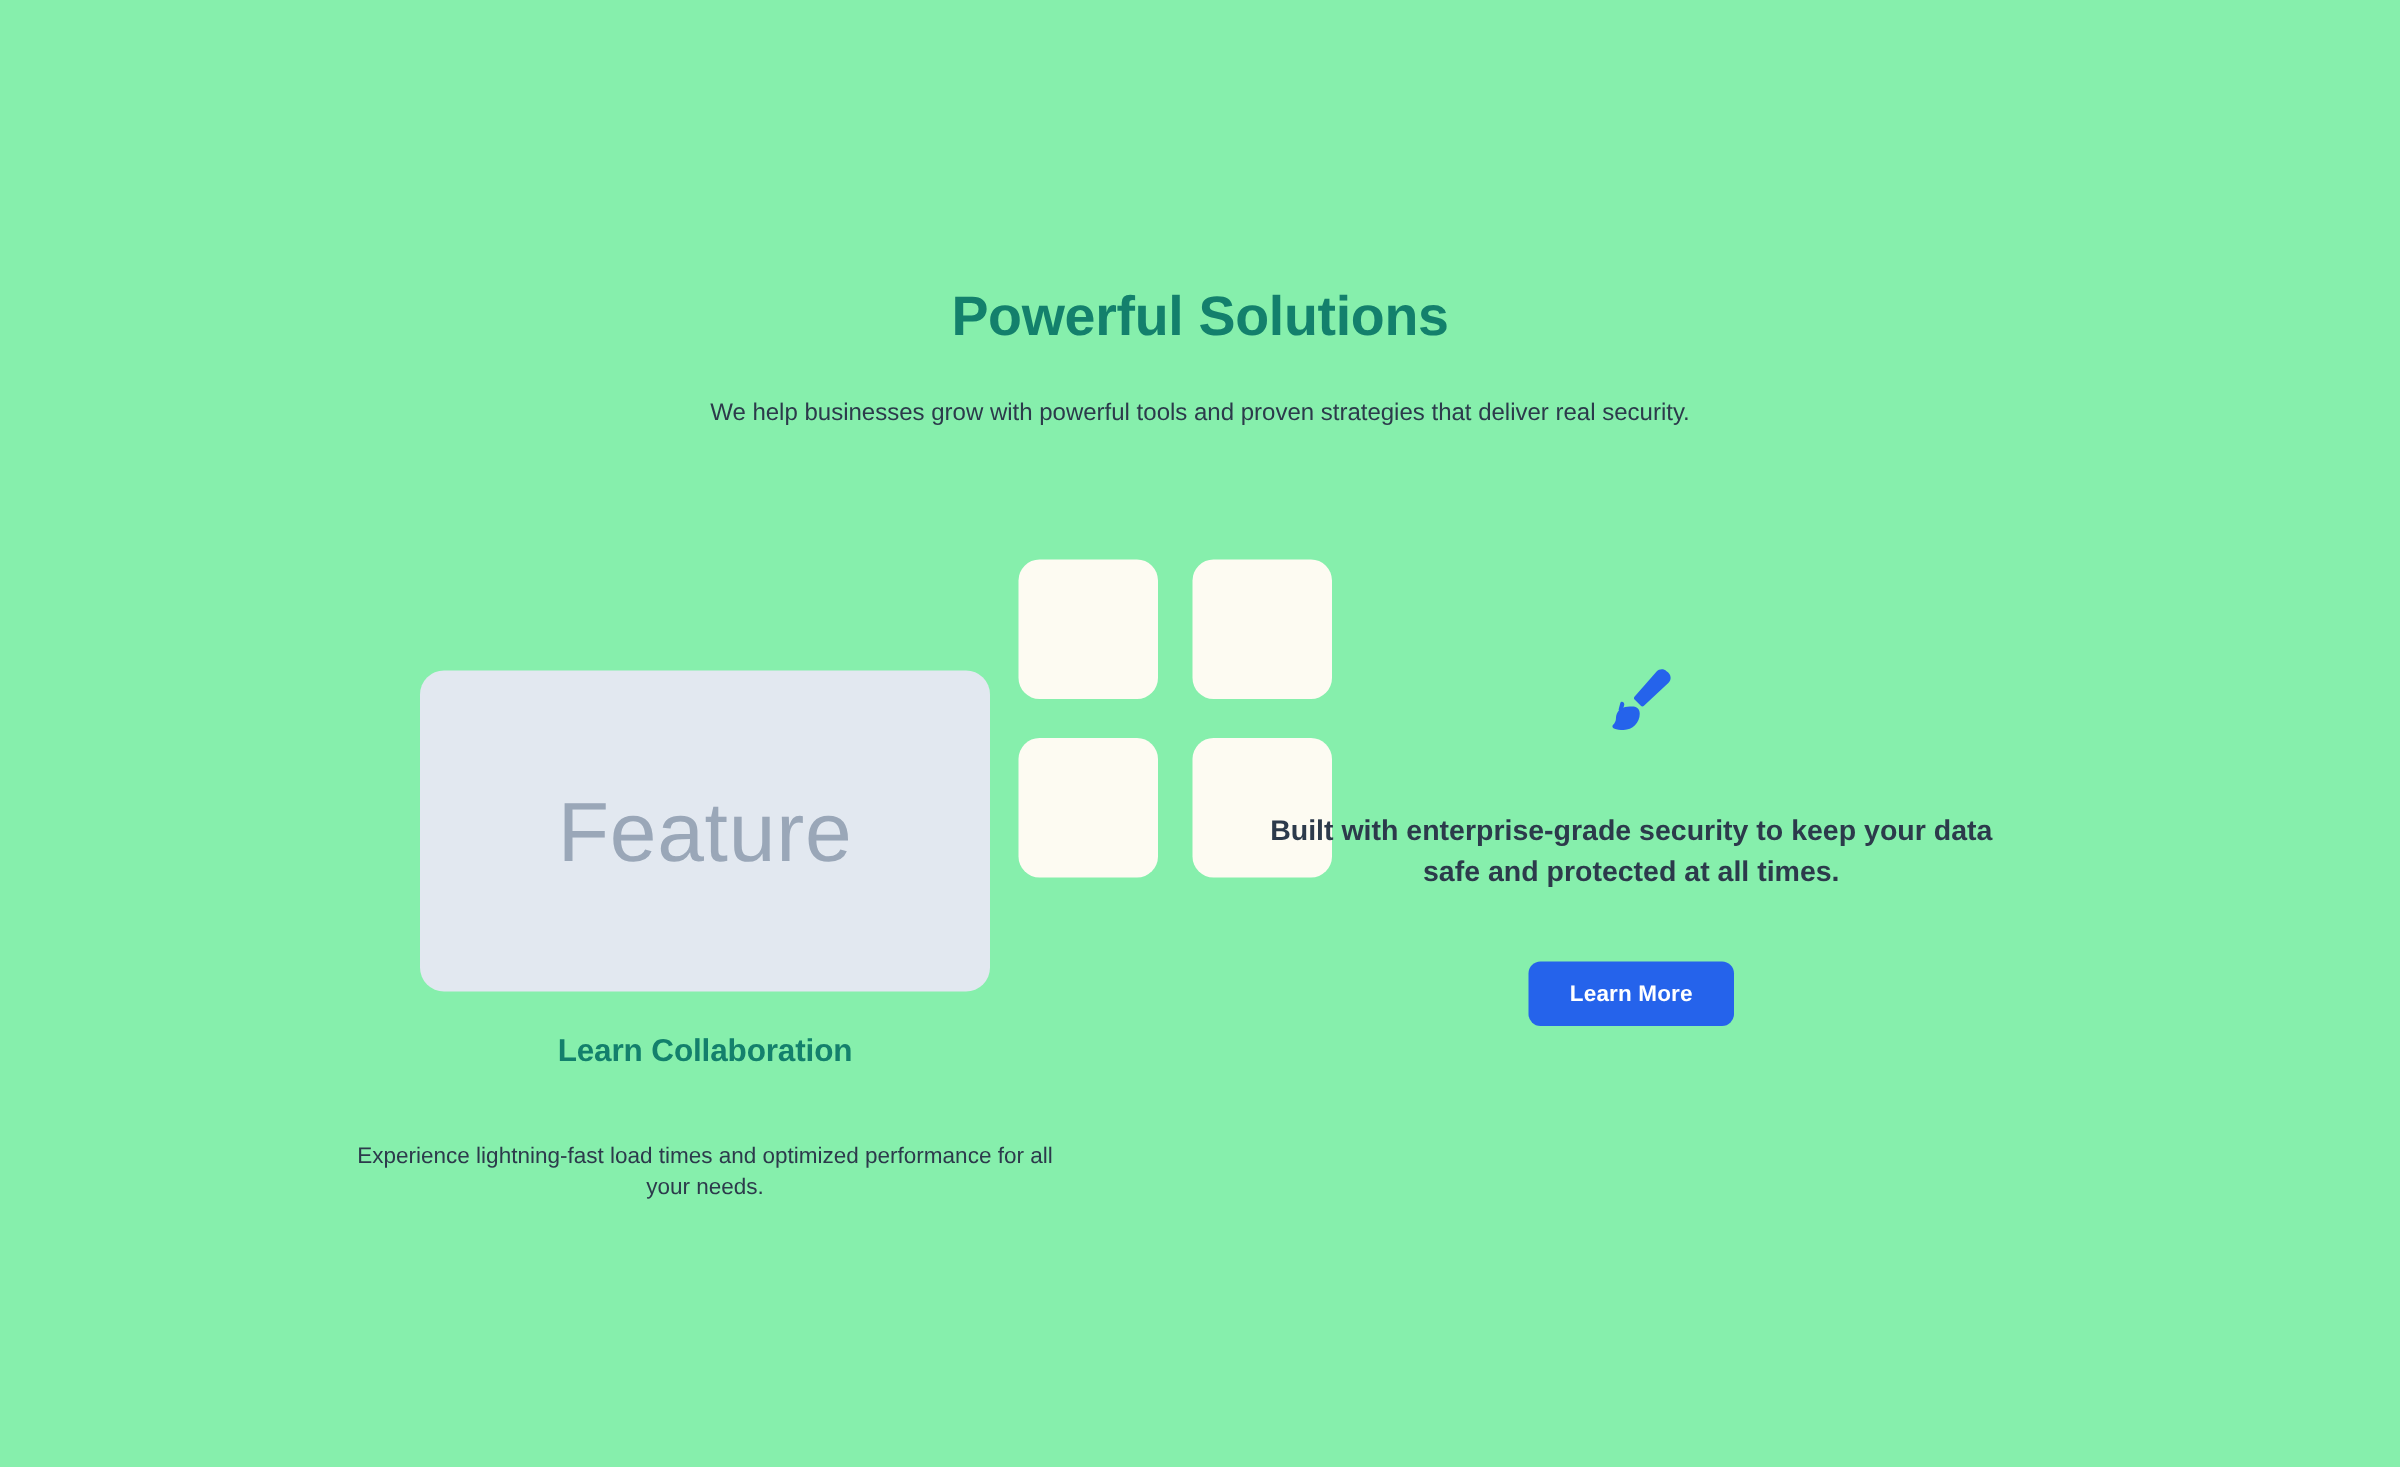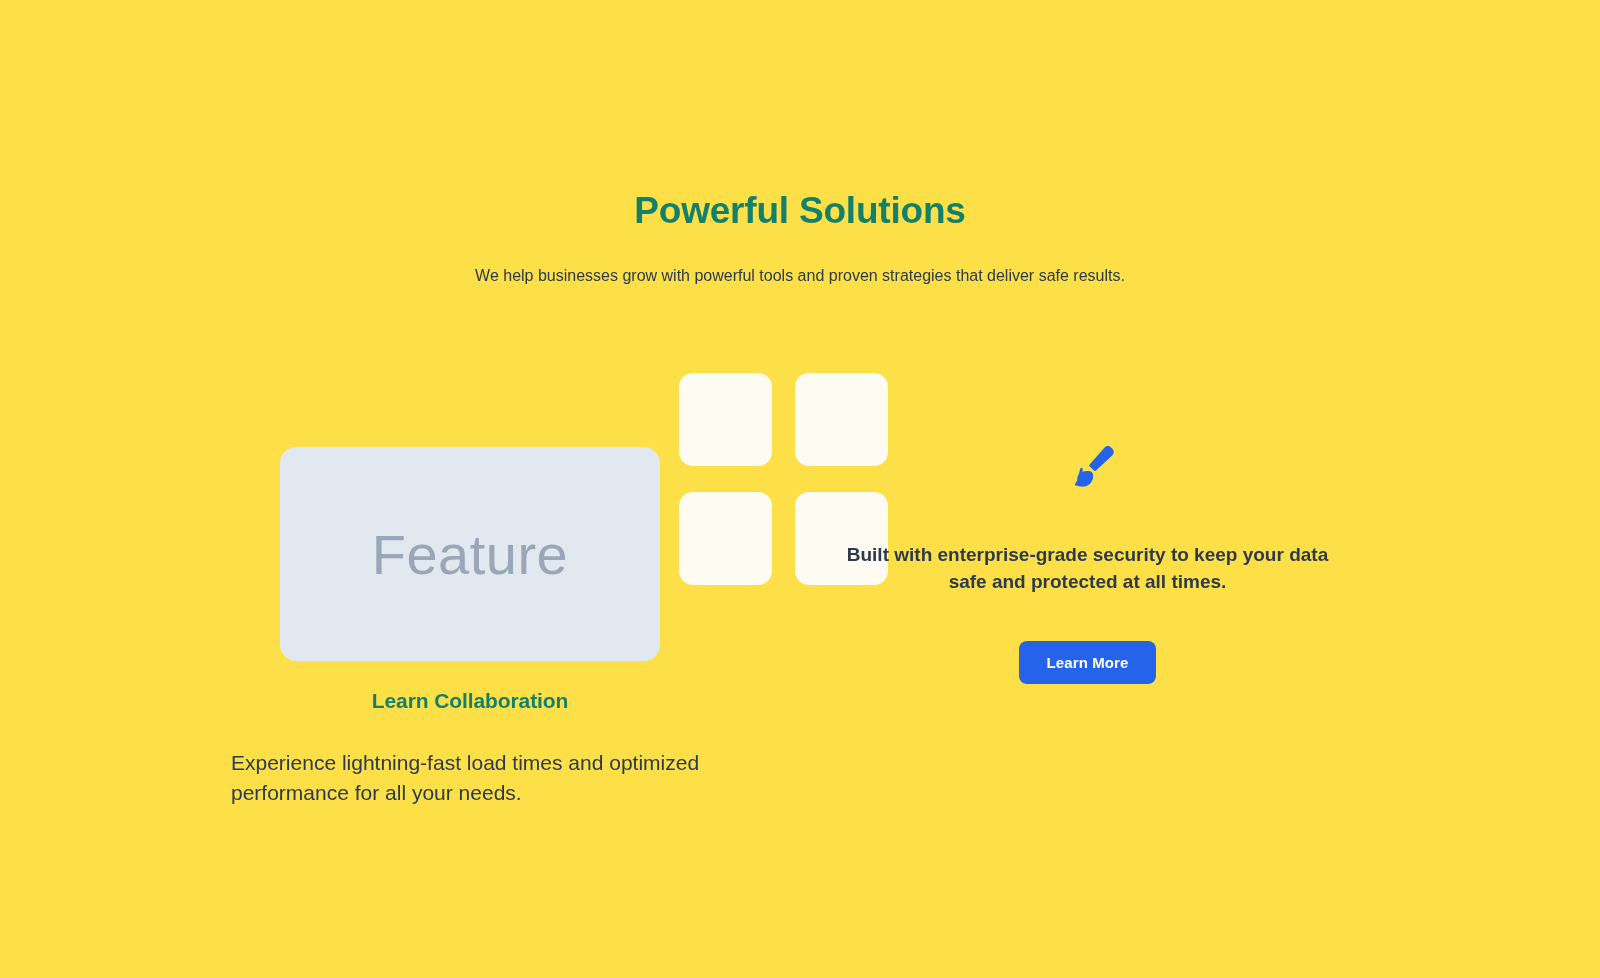--- a/index.html
+++ b/index.html
@@ -12,21 +12,21 @@
     height: 978px;
     overflow: hidden;
     font-family: "Liberation Sans", sans-serif;
     -webkit-font-smoothing: antialiased;
   }
 
   .page {
     position: relative;
     width: 1600px;
     height: 978px;
-    background: #fde047;
+    background: #86efac;
   }
 
   
   .section-head {
     position: absolute;
     left: 0;
     top: 190px;
     width: 1600px;
     text-align: center;
   }
@@ -83,26 +83,26 @@
   .col-1 .feat-title {
     margin: 0;
     padding-top: 28px;
     text-align: center;
     font-size: 21px;
     font-weight: 700;
     color: #13806c;
     letter-spacing: -0.1px;
   }
   .col-1 .feat-desc {
-    margin: 4px auto;
+    margin: 16px auto;
     padding-top: 31px;
     width: 478px;
     margin-left: -49px;
-    text-align: left;
-    font-size: 21px;
+    text-align: center;
+    font-size: 15px;
     line-height: 1.42;
     color: #2c3a4b;
   }
 
   
   .col-2 { left: 679px; width: 211px; }
   .tile-grid {
     position: relative;
     width: 211px;
     height: 210px;
@@ -164,21 +164,21 @@
     cursor: pointer;
   }
 </style>
 </head>
 <body>
 
 <div class="page">
 
   <div class="section-head">
     <h1 class="section-title">Powerful Solutions</h1>
-    <p class="section-subtitle">We help businesses grow with powerful tools and proven strategies that deliver safe results.</p>
+    <p class="section-subtitle">We help businesses grow with powerful tools and proven strategies that deliver real security.</p>
   </div>
 
   <div class="features">
 
     <div class="col col-1">
       <div class="img-placeholder">
         <span class="img-placeholder-label">Feature</span>
       </div>
       <h2 class="feat-title">Learn Collaboration</h2>
       <p class="feat-desc">Experience lightning-fast load times and optimized performance for all your needs.</p>

